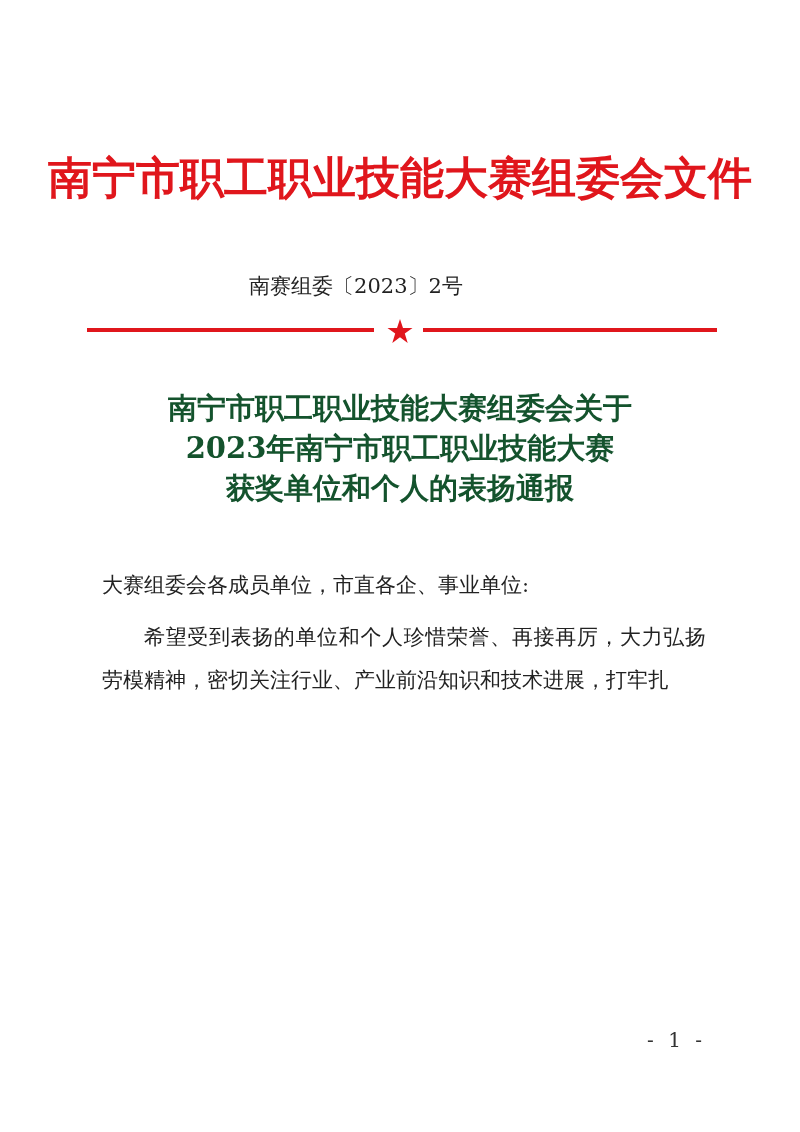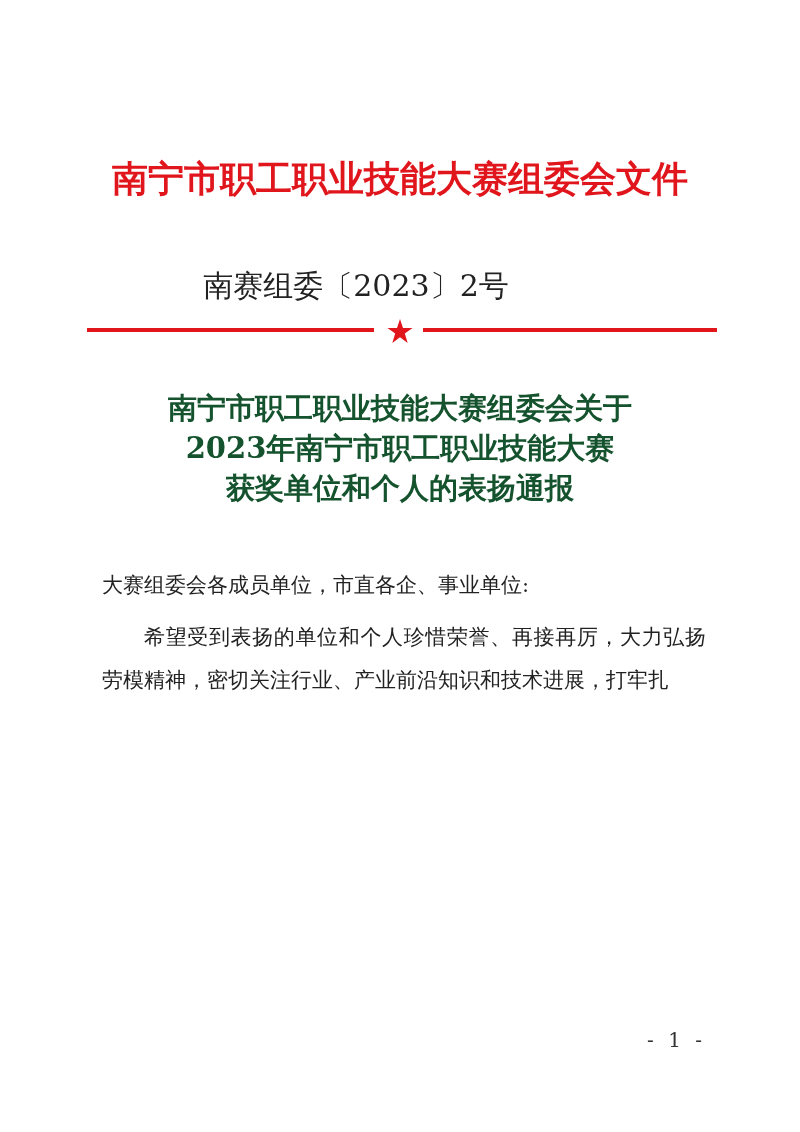--- a/index.html
+++ b/index.html
@@ -1,22 +1,22 @@
 <!DOCTYPE html>
 <html><head>
   <meta charset="utf-8">
   <style>
     html, body { margin: 0; padding: 0; background: #ffffff; }
     body { width: 800px; height: 1132px; position: relative; overflow: hidden;
            font-family: "DejaVu Serif", "Liberation Serif", serif; color: #222; }
     .masthead { position: absolute; top: 148px; left: 0; width: 800px; text-align: center;
-                color: #e0161c; font-size: 36px; font-weight: bold; letter-spacing: 0px;
+                color: #e0161c; font-size: 44px; font-weight: bold; letter-spacing: 0px;
                 font-family: "DejaVu Serif", "Liberation Serif", serif; line-height: 60px; }
     .docno { position: absolute; top: 268px; left: 0; width: 712px; text-align: center;
-             font-size: 30px; line-height: 36px; color: #222; }
+             font-size: 21px; line-height: 36px; color: #222; }
     .rule { position: absolute; top: 318px; left: 87px; width: 630px; height: 26px; }
     .rule .line { position: absolute; top: 10px; height: 4px; background: #e0161c; }
     .rule .line.left { left: 0; width: 287px; }
     .rule .line.right { left: 336px; width: 294px; }
     .rule .star { position: absolute; left: 300px; top: 0; width: 26px; height: 26px; }
     .title { position: absolute; top: 388px; left: 0; width: 800px; text-align: center;
              font-size: 29px; font-weight: bold; line-height: 40px; color: #14532d; }
     .body { position: absolute; top: 556px; left: 94px; width: 620px;
             font-size: 21px; line-height: 43.5px; color: #222; }
     .body p { margin: 8px; text-align: justify; }

